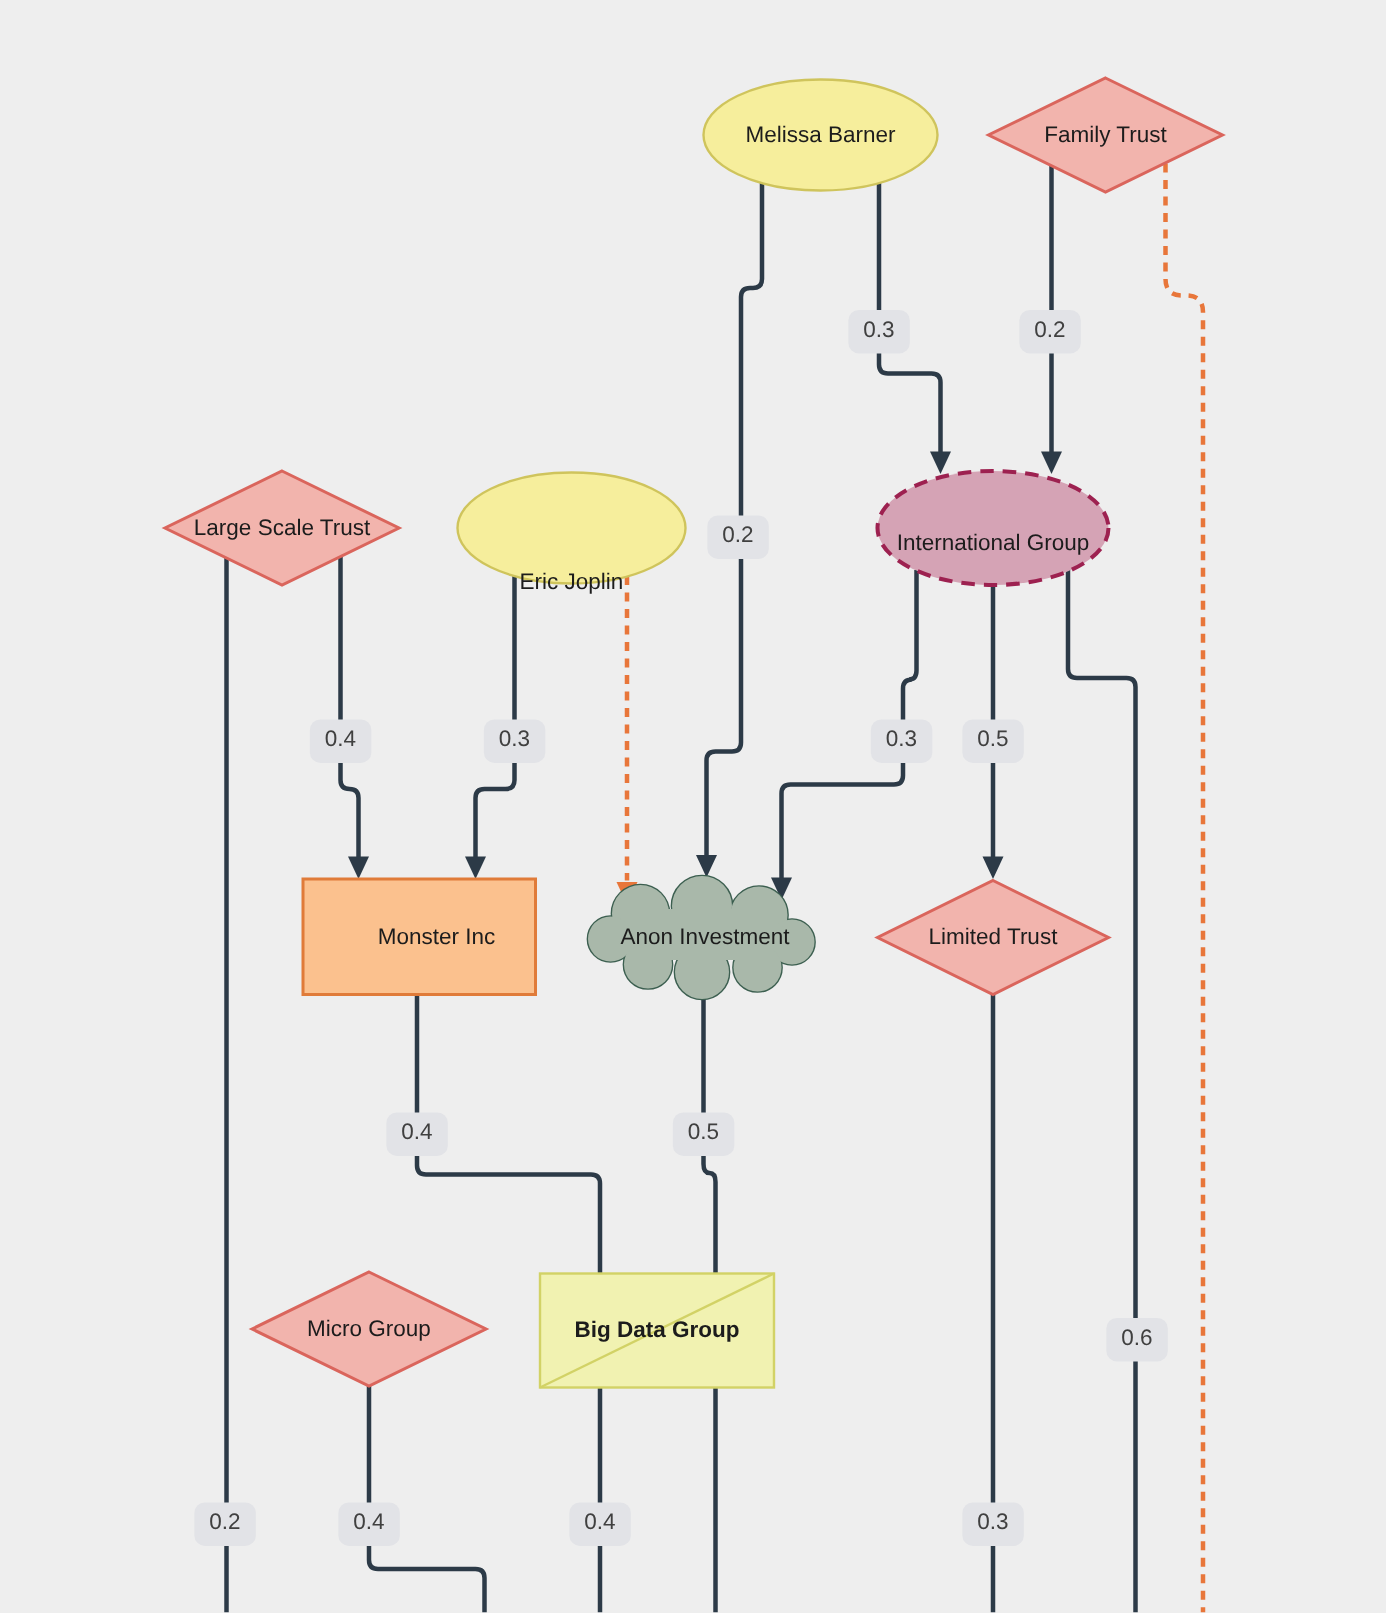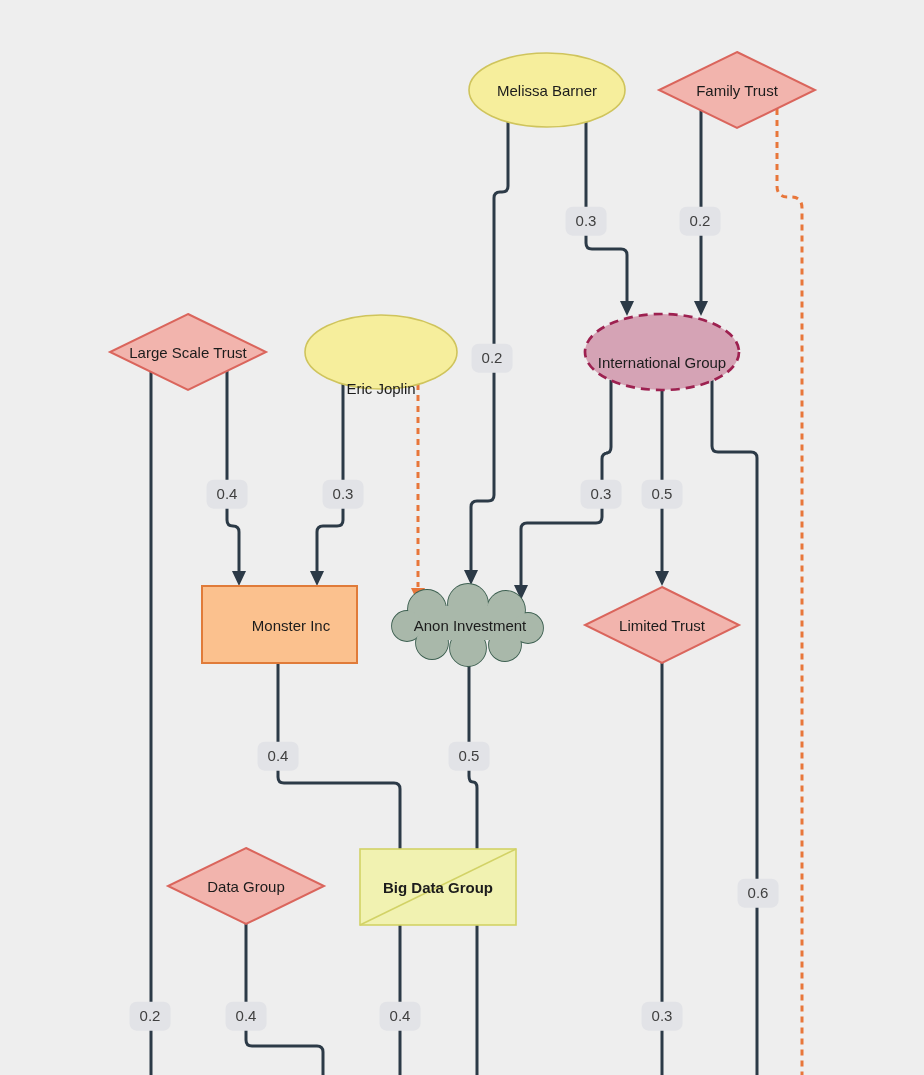--- a/index.html
+++ b/index.html
@@ -125,21 +125,21 @@
   </svg>
 
   <div class="node-label" style="left:547px; top:90px;">Melissa Barner</div>
   <div class="node-label" style="left:737px; top:90px;">Family Trust</div>
   <div class="node-label" style="left:188px; top:352px;">Large Scale Trust</div>
   <div class="node-label" style="left:381px; top:352px;margin-top:36px;">Eric Joplin</div>
   <div class="node-label" style="left:662px; top:362px;text-align:center;">International Group</div>
   <div class="node-label" style="left:279px; top:625px;margin-left:12px;">Monster Inc</div>
   <div class="node-label" style="left:470px; top:625px;">Anon Investment</div>
   <div class="node-label" style="left:662px; top:625px;">Limited Trust</div>
-  <div class="node-label" style="left:246px; top:886px;">Data Group</div>
+  <div class="node-label" style="left:246px; top:886px;">Micro Group</div>
   <div class="node-label" style="left:438px; top:887px;font-weight:bold;">Big Data Group</div>
 
   <div class="elabel" style="left:586px; top:221px;">0.3</div>
   <div class="elabel" style="left:700px; top:221px;">0.2</div>
   <div class="elabel" style="left:492px; top:358px;">0.2</div>
   <div class="elabel" style="left:227px; top:494px;">0.4</div>
   <div class="elabel" style="left:343px; top:494px;">0.3</div>
   <div class="elabel" style="left:601px; top:494px;">0.3</div>
   <div class="elabel" style="left:662px; top:494px;">0.5</div>
   <div class="elabel" style="left:278px; top:756px;">0.4</div>

